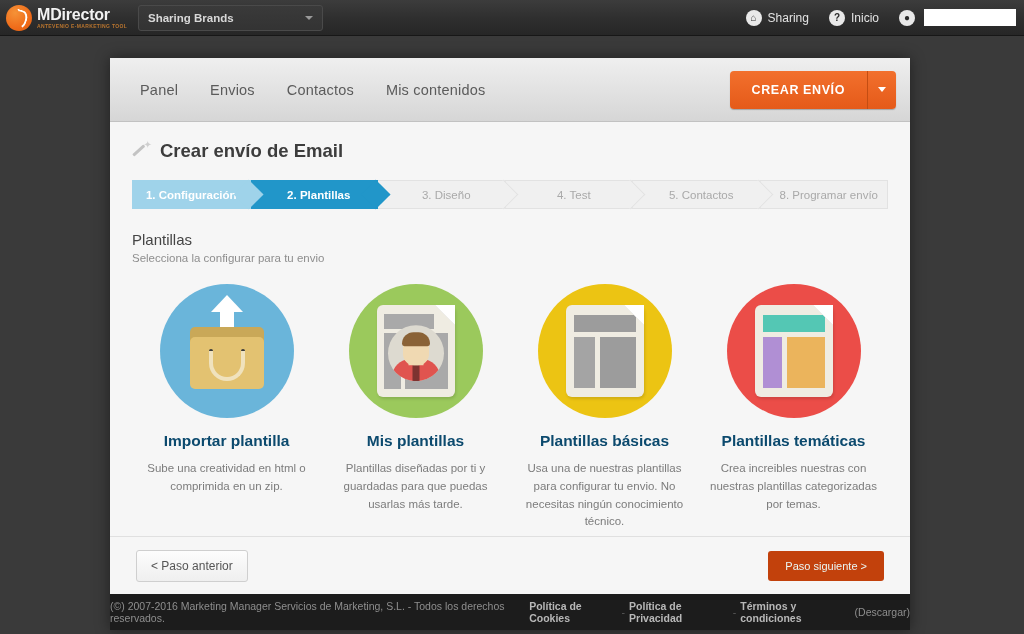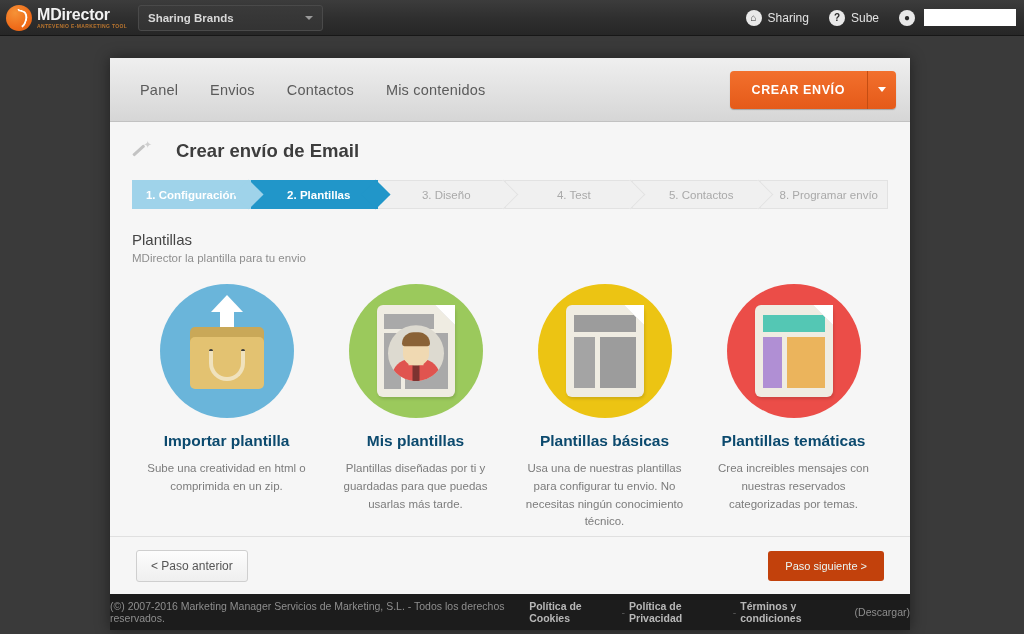--- a/index.html
+++ b/index.html
@@ -101,21 +101,21 @@
     width: 28px; display: flex; align-items: center; justify-content: center;
   }
   .cta-arrow .caret {
     width: 0; height: 0;
     border-left: 4px solid transparent; border-right: 4px solid transparent;
     border-top: 5px solid #fff;
   }
 
   .appbody { flex: 1; background: #f6f6f6; padding: 18px 22px 0 22px; position: relative; }
 
-  .page-title { display: flex; align-items: center; margin-bottom: 18px; gap: 16px; }
+  .page-title { display: flex; align-items: center; margin-bottom: 18px; }
   .wand {
     width: 19px; height: 19px; margin-right: 9px; position: relative; flex: 0 0 auto;
   }
   .wand::before {
     content: ""; position: absolute; left: 1px; top: 12px;
     width: 15px; height: 2.5px; background: #c3c3c3;
     transform: rotate(-42deg); transform-origin: left center; border-radius: 1px;
   }
   .wand::after {
     content: "\2726"; position: absolute; right: -1px; top: -3px;
@@ -271,21 +271,21 @@
     <span class="caret"></span>
   </div>
 
   <div class="topnav">
     <div class="topnav-item">
       <span class="circ-icon">⌂</span>
       <span>Sharing</span>
     </div>
     <div class="topnav-item">
       <span class="circ-icon">?</span>
-      <span>Sube</span>
+      <span>Inicio</span>
     </div>
     <div class="topnav-item">
       <span class="circ-icon">●</span>
       <span class="user-blank"></span>
     </div>
   </div>
 </div>
 
 <div class="app">
 
@@ -331,21 +331,21 @@
         <span>5. Contactos</span>
         <span class="arrow-r"></span>
       </div>
       <div class="step">
         <span>8. Programar envío</span>
 
       </div>
     </div>
 
     <div class="sec-title">Plantillas</div>
-    <div class="sec-sub">MDirector la plantilla para tu envio</div>
+    <div class="sec-sub">Selecciona la configurar para tu envio</div>
 
     <div class="cards">
 
       <div class="card">
         <div class="circle" style="background:#6ab5da">
           <div class="ic-bag">
             <div class="ic-arrow">
               <span class="shaft"></span>
                 <span class="head"></span>
             </div>
@@ -401,21 +401,21 @@
         <div class="circle" style="background:#eb4d48">
           <div class="doc doc4">
             <div class="band"></div>
               <div class="colL"></div>
               <div class="colR"></div>
             <div class="fold2"></div>
               <div class="fold"></div>
           </div>
         </div>
         <div class="card-title">Plantillas temáticas</div>
-        <div class="card-desc">Crea increibles mensajes con nuestras reservados categorizadas por temas.</div>
+        <div class="card-desc">Crea increibles nuestras con nuestras plantillas categorizadas por temas.</div>
       </div>
 
     </div>
   </div>
 
   <div class="appfoot">
     <div class="btn-prev">&lt; Paso anterior</div>
     <div class="btn-next">Paso siguiente &gt;</div>
   </div>
 

